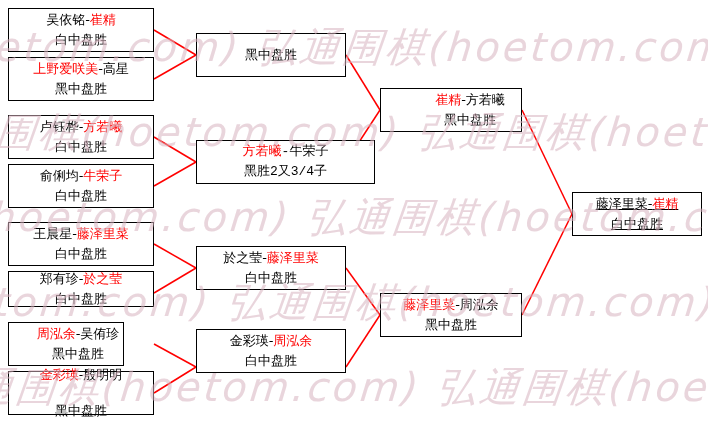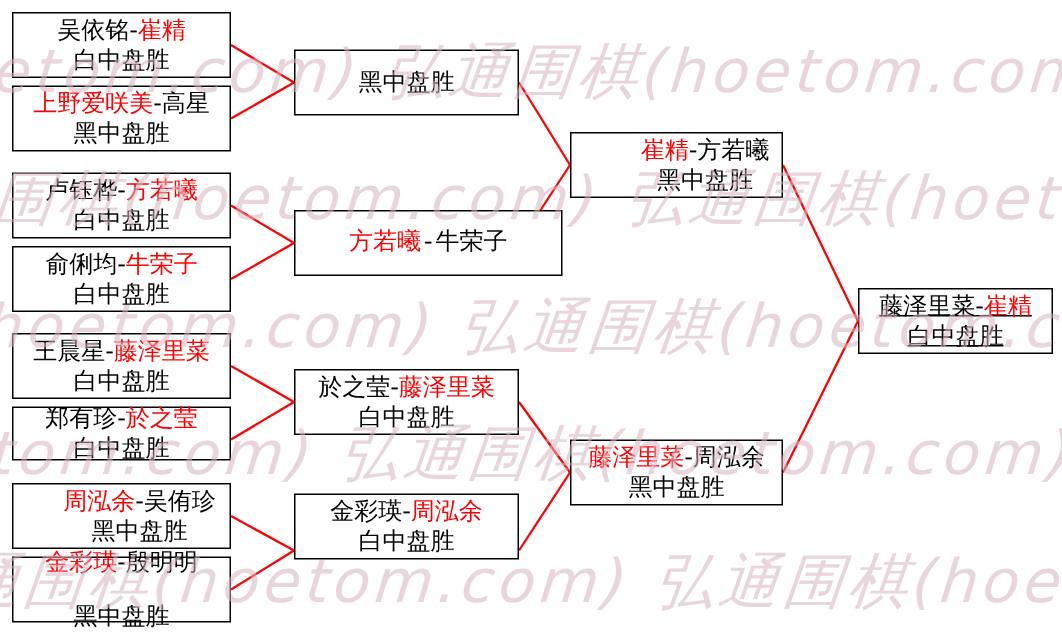--- a/index.html
+++ b/index.html
@@ -21,21 +21,21 @@
     position: absolute;
     box-sizing: border-box;
     background: #ffffff;
     border: 1px solid var(--border-color, #000000);
     z-index: 2;
     display: flex;
     flex-direction: column;
     align-items: center;
     justify-content: center;
     text-align: center;
-    font-size: 16px;
+    font-size: 13px;
     line-height: 20px;
     color: var(--text-color, #000000);
     white-space: nowrap;
   }
   .match-box .winner { color: var(--winner-color, #ff0000); }
   #watermark-layer {
     position: absolute;
     left: 0; top: 0;
     width: 708px; height: 429px;
     z-index: 3;
@@ -98,33 +98,34 @@
       <div>白中盘胜</div>
     </div>
     <div class="match-box" style="left: 8px; top: 222px; width: 146px; height: 44px;">
       <div><span>王晨星</span><span>-</span><span class="winner">藤泽里菜</span></div>
       <div>白中盘胜</div>
     </div>
     <div class="match-box" style="left: 8px; top: 271px; width: 146px; height: 36px;">
       <div><span>郑有珍</span><span>-</span><span class="winner">於之莹</span></div>
       <div>白中盘胜</div>
     </div>
-    <div class="match-box" style="left: 8px; top: 322px; width: 146px; height: 44px; padding-left: 24px;">
+    <div class="match-box" style="left: 8px; top: 322px; width: 116px; height: 44px; padding-left: 24px;">
       <div><span class="winner">周泓余</span><span>-</span><span>吴侑珍</span></div>
       <div>黑中盘胜</div>
     </div>
     <div class="match-box" style="left: 8px; top: 371px; width: 146px; height: 44px; gap: 16px;">
       <div><span class="winner">金彩瑛</span><span>-</span><span>殷明明</span></div>
       <div>黑中盘胜</div>
     </div>
     <div class="match-box" style="left: 196px; top: 33px; width: 150px; height: 44px;">
       <div>黑中盘胜</div>
     </div>
     <div class="match-box" style="left: 196px; top: 140px; width: 179px; height: 44px; font-family: Liberation Mono, monospace;">
       <div><span class="winner">方若曦</span><span>-</span><span>牛荣子</span></div>
+      <div>黑胜2又3/4子</div>
     </div>
     <div class="match-box" style="left: 196px; top: 246px; width: 150px; height: 44px;">
       <div><span>於之莹</span><span>-</span><span class="winner">藤泽里菜</span></div>
       <div>白中盘胜</div>
     </div>
     <div class="match-box" style="left: 196px; top: 329px; width: 150px; height: 44px;">
       <div><span>金彩瑛</span><span>-</span><span class="winner">周泓余</span></div>
       <div>白中盘胜</div>
     </div>
     <div class="match-box" style="left: 380px; top: 88px; width: 142px; height: 44px; padding-left: 38px;">

